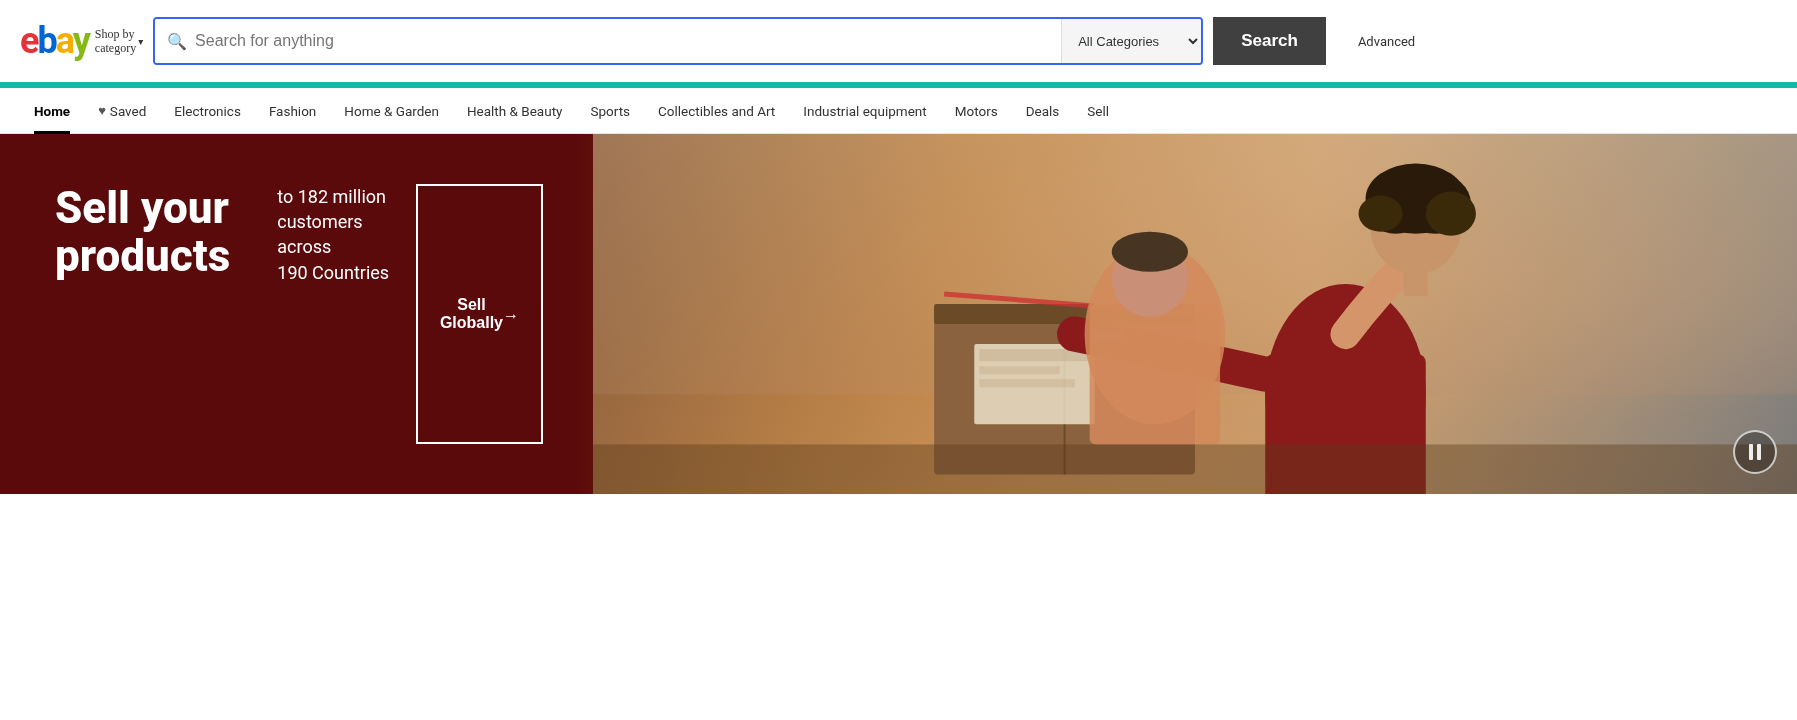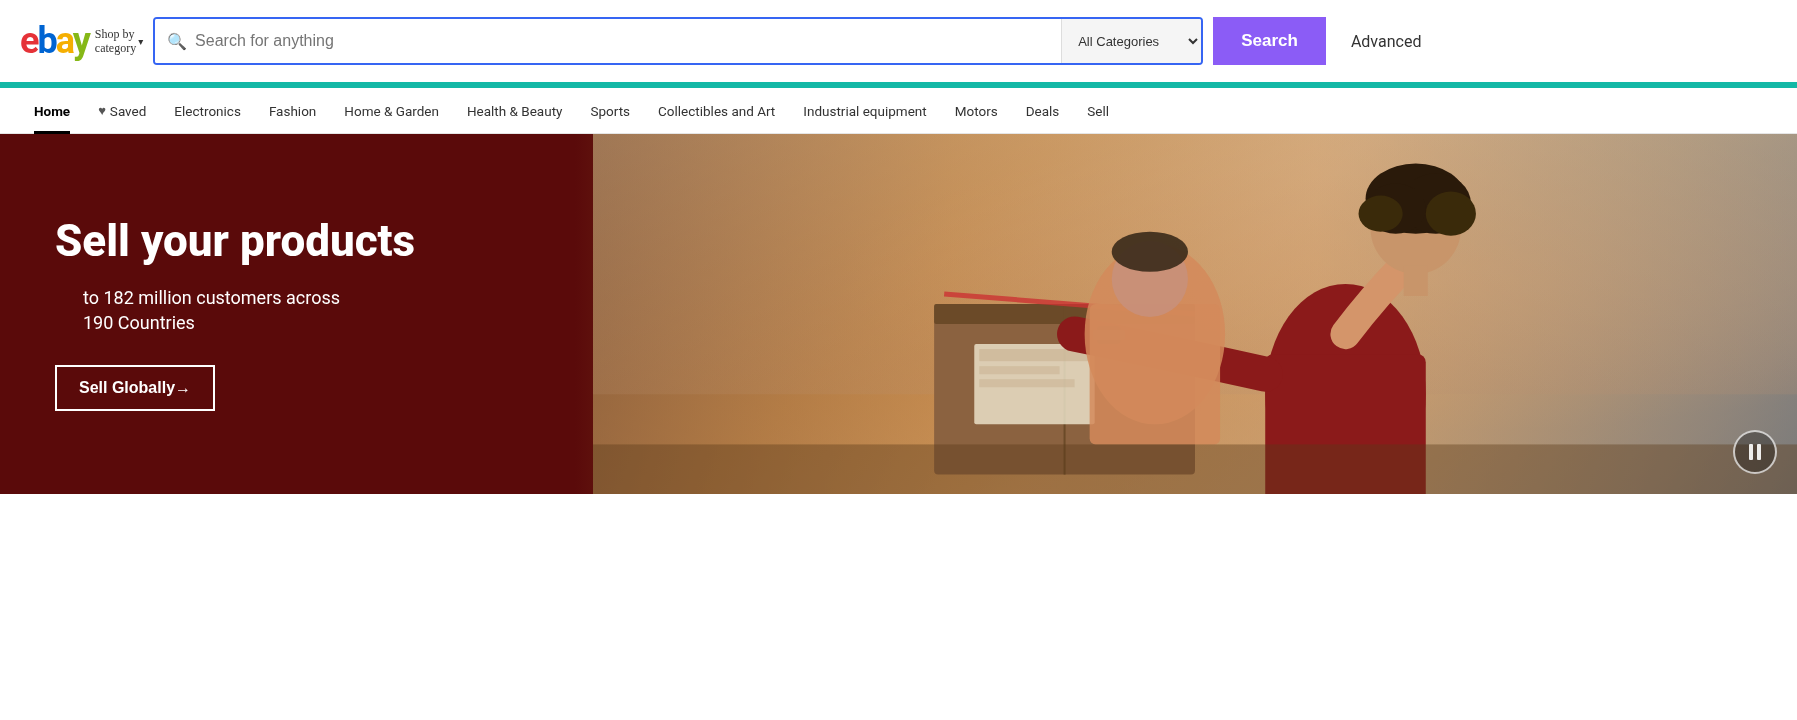--- a/index.html
+++ b/index.html
@@ -72,37 +72,37 @@
       background: #f5f5f5;
       padding: 0 12px;
       font-size: 13px;
       color: #333;
       outline: none;
       cursor: pointer;
       height: 100%;
       min-width: 140px;
     }
     .search-button {
-      background: #8b5cf6;
+      background: #404040;
       color: #fff;
       border: none;
       padding: 0 28px;
       font-size: 17px;
       font-weight: 600;
       cursor: pointer;
       height: 48px;
       white-space: nowrap;
     }
     .advanced-link {
-      font-size: 16px;
+      font-size: 13px;
       color: #333;
       text-decoration: none;
       cursor: pointer;
       flex-shrink: 0;
-      margin-left: 15px;
+      margin-left: 22px;
     }
 
     
     .nav {
       display: flex;
       align-items: center;
       padding: 0 20px;
       border-bottom: 1px solid #e5e5e5;
       height: 46px;
       gap: 0;
@@ -140,21 +140,21 @@
       position: relative;
       width: 100%;
       height: 360px;
       background: linear-gradient(to right, #5a0a0a 0%, #5a0a0a 32%, #7a3a1a 40%, #c4773a 55%, #d4935a 65%, #c8a87a 75%, #b09070 85%, #888 100%);
       display: flex;
       overflow: hidden;
     }
     .hero-left {
       width: 33%;
       display: flex;
-      flex-direction: column;
+      flex-direction: row;
       justify-content: center;
       padding: 50px 50px 50px 55px;
       position: relative;
       z-index: 2;
     }
     .hero-title {
       font-size: 44px;
       font-weight: 800;
       color: #fff;
       line-height: 1.1;

